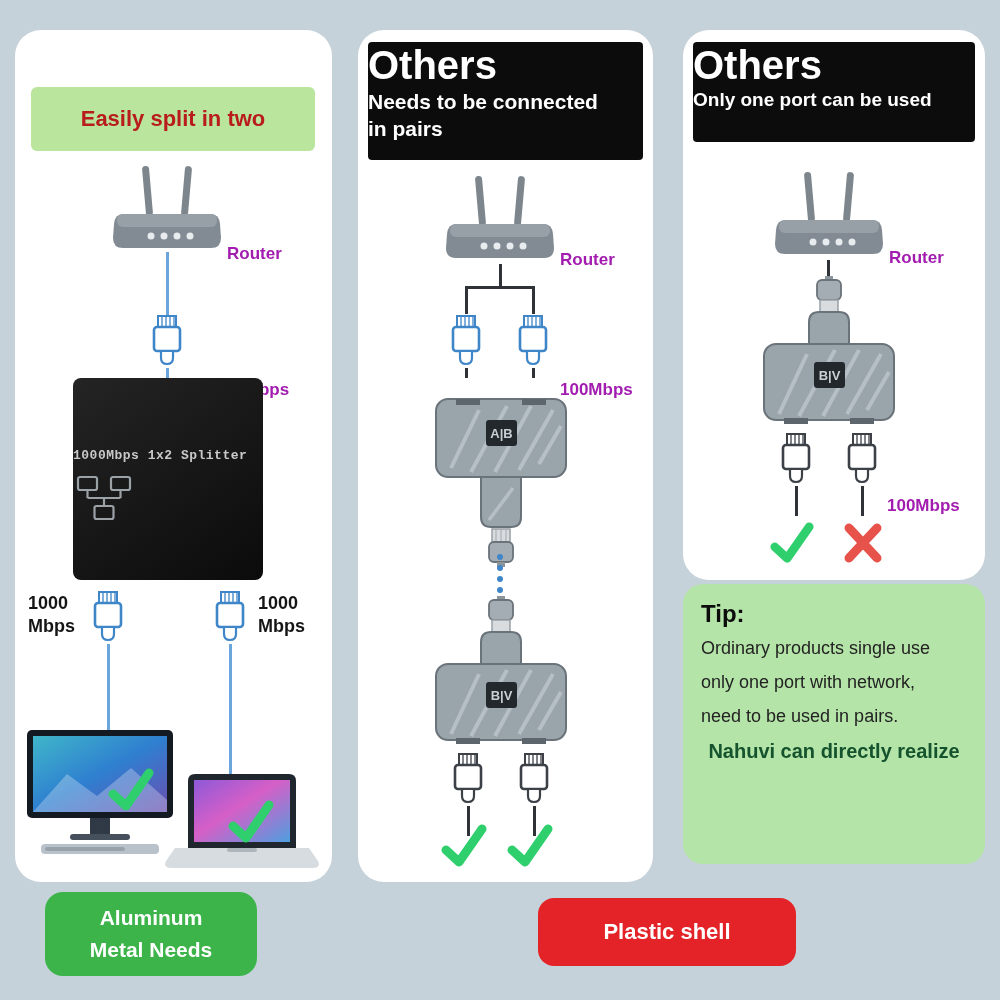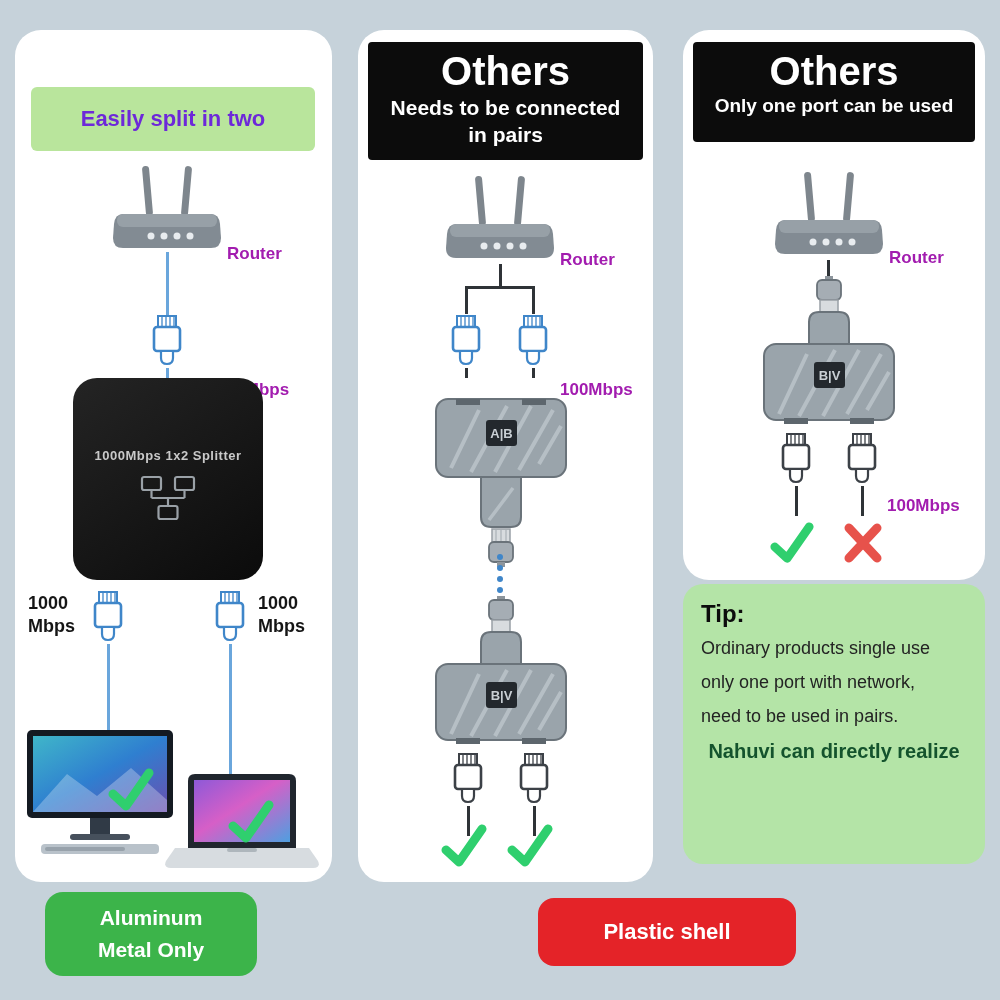--- a/index.html
+++ b/index.html
@@ -4,41 +4,41 @@
 <style>
   * { margin:0; padding:0; box-sizing:border-box; }
   html,body { background:#c6d2da; }
   body { font-family:"Liberation Sans", sans-serif; }
   .canvas { position:relative; width:1000px; height:1000px; background:#c6d2da; overflow:hidden; }
   .abs { position:absolute; }
   .panel { position:absolute; background:#ffffff; border-radius:26px; }
 
   .green-header { position:absolute; left:16px; top:57px; width:284px; height:64px;
     background:#b9e59c; border-radius:6px; display:flex; align-items:center; justify-content:center;
-    font-size:22px; font-weight:bold; color:#6d28d9; }
-
-  .black-header { position:absolute; background:#0c0c0c; color:#fff; text-align:center;
-    border-radius:4px; padding-top:6px; }
+    font-size:22px; font-weight:bold; color:#b91c1c; }
+
+  .black-header { position:absolute; background:#0c0c0c; color:#fff; 
+    border-radius:4px; }
   .bh-title { font-size:40px; font-weight:bold; line-height:1.15; }
   .bh-sub { font-size:21px; font-weight:bold; line-height:1.3; }
 
   .lbl { position:absolute; font-size:17px; font-weight:bold; color:#a21caf; white-space:nowrap;margin-top:48px; }
   .two-line { position:absolute; font-size:18px; font-weight:bold; line-height:1.3; color:#151515; }
 
   .cable { position:absolute; width:3px; }
   .cable.blue { background:#6aa6dc; }
   .cable.dark { background:#2f3337; }
   .hline { position:absolute; height:3px; background:#2f3337; }
 
   .plug { position:absolute; width:36px; height:56px; color:#3f86c9; }
   .plug.dark { color:#3c4147; }
 
   .splitter-black { position:absolute; width:190px; height:202px;
-    background:linear-gradient(145deg,#242424,#0b0b0b); border-radius:24px;
-    display:flex; flex-direction:column; align-items:center; }
+    background:linear-gradient(145deg,#242424,#0b0b0b); border-radius:8px;
+    display:flex; flex-direction:column; align-items:flex-start;font-family:Liberation Mono, monospace; }
   .device-text { margin-top:70px; color:#c9c9c9; font-size:13px; font-weight:bold; letter-spacing:.5px; }
   .device-text + svg { margin-top:12px; }
 
   .dots { position:absolute; display:flex; flex-direction:column; align-items:center; gap:5px; }
   .dots i { width:6px; height:6px; border-radius:50%; background:#3f86c9; }
 
   .tipbox { position:absolute; background:#b4e4a7; border-radius:20px; padding:16px 18px 12px; }
   .tip-title { font-size:24px; font-weight:bold; color:#0c0c0c; margin-bottom:10px; }
   .tip-line { font-size:18px; color:#232323; margin-bottom:13px; }
   .tip-bold { font-size:20px; font-weight:bold; color:#14532d; text-align:center; margin-top:8px; }
@@ -364,19 +364,19 @@
   <div class="tipbox" style="left:683px;top:584px;width:302px;height:280px">
     <div class="tip-title">Tip:</div>
     <div class="tip-line">Ordinary products single use</div>
     <div class="tip-line">only one port with network,</div>
     <div class="tip-line">need to be used in pairs.</div>
     <div class="tip-bold">Nahuvi can directly realize</div>
   </div>
 
   <div class="pill green" style="left:45px;top:892px;width:212px;height:84px">
     <span>Aluminum</span>
-    <span>Metal Only</span>
+    <span>Metal Needs</span>
   </div>
   <div class="pill red" style="left:538px;top:898px;width:258px;height:68px">
     <span>Plastic shell</span>
   </div>
 
 </div>
 
 </body></html>

